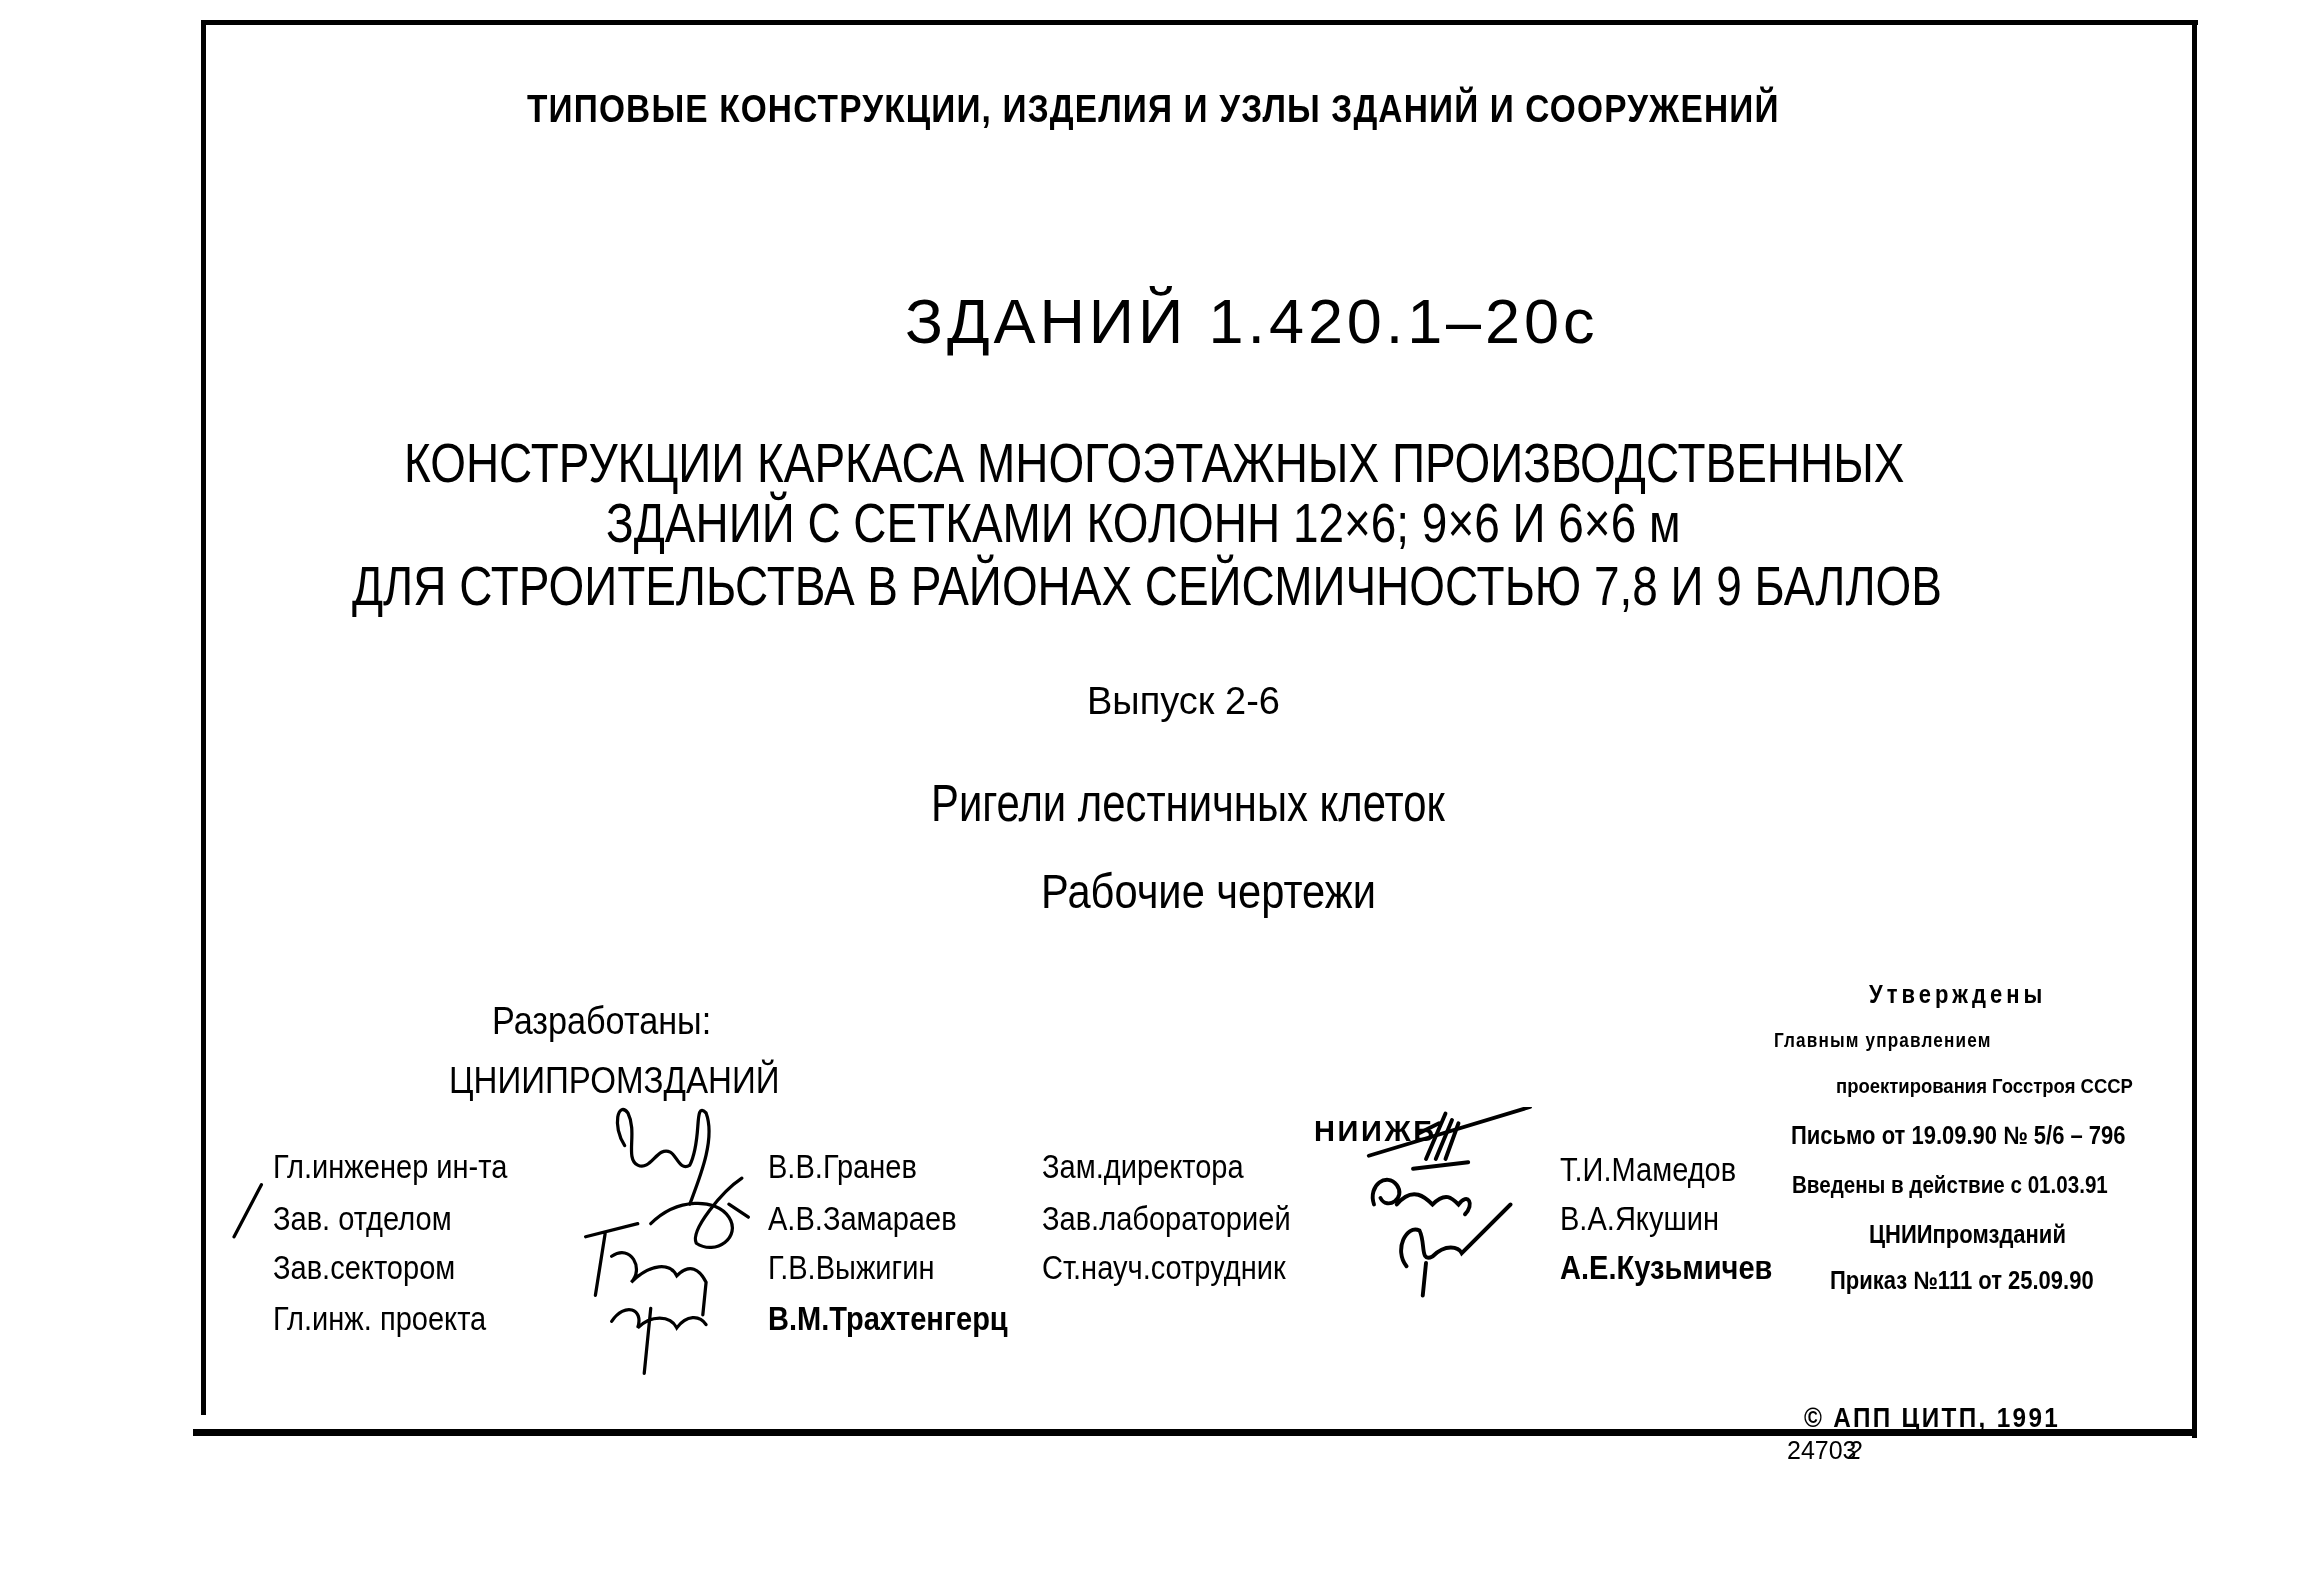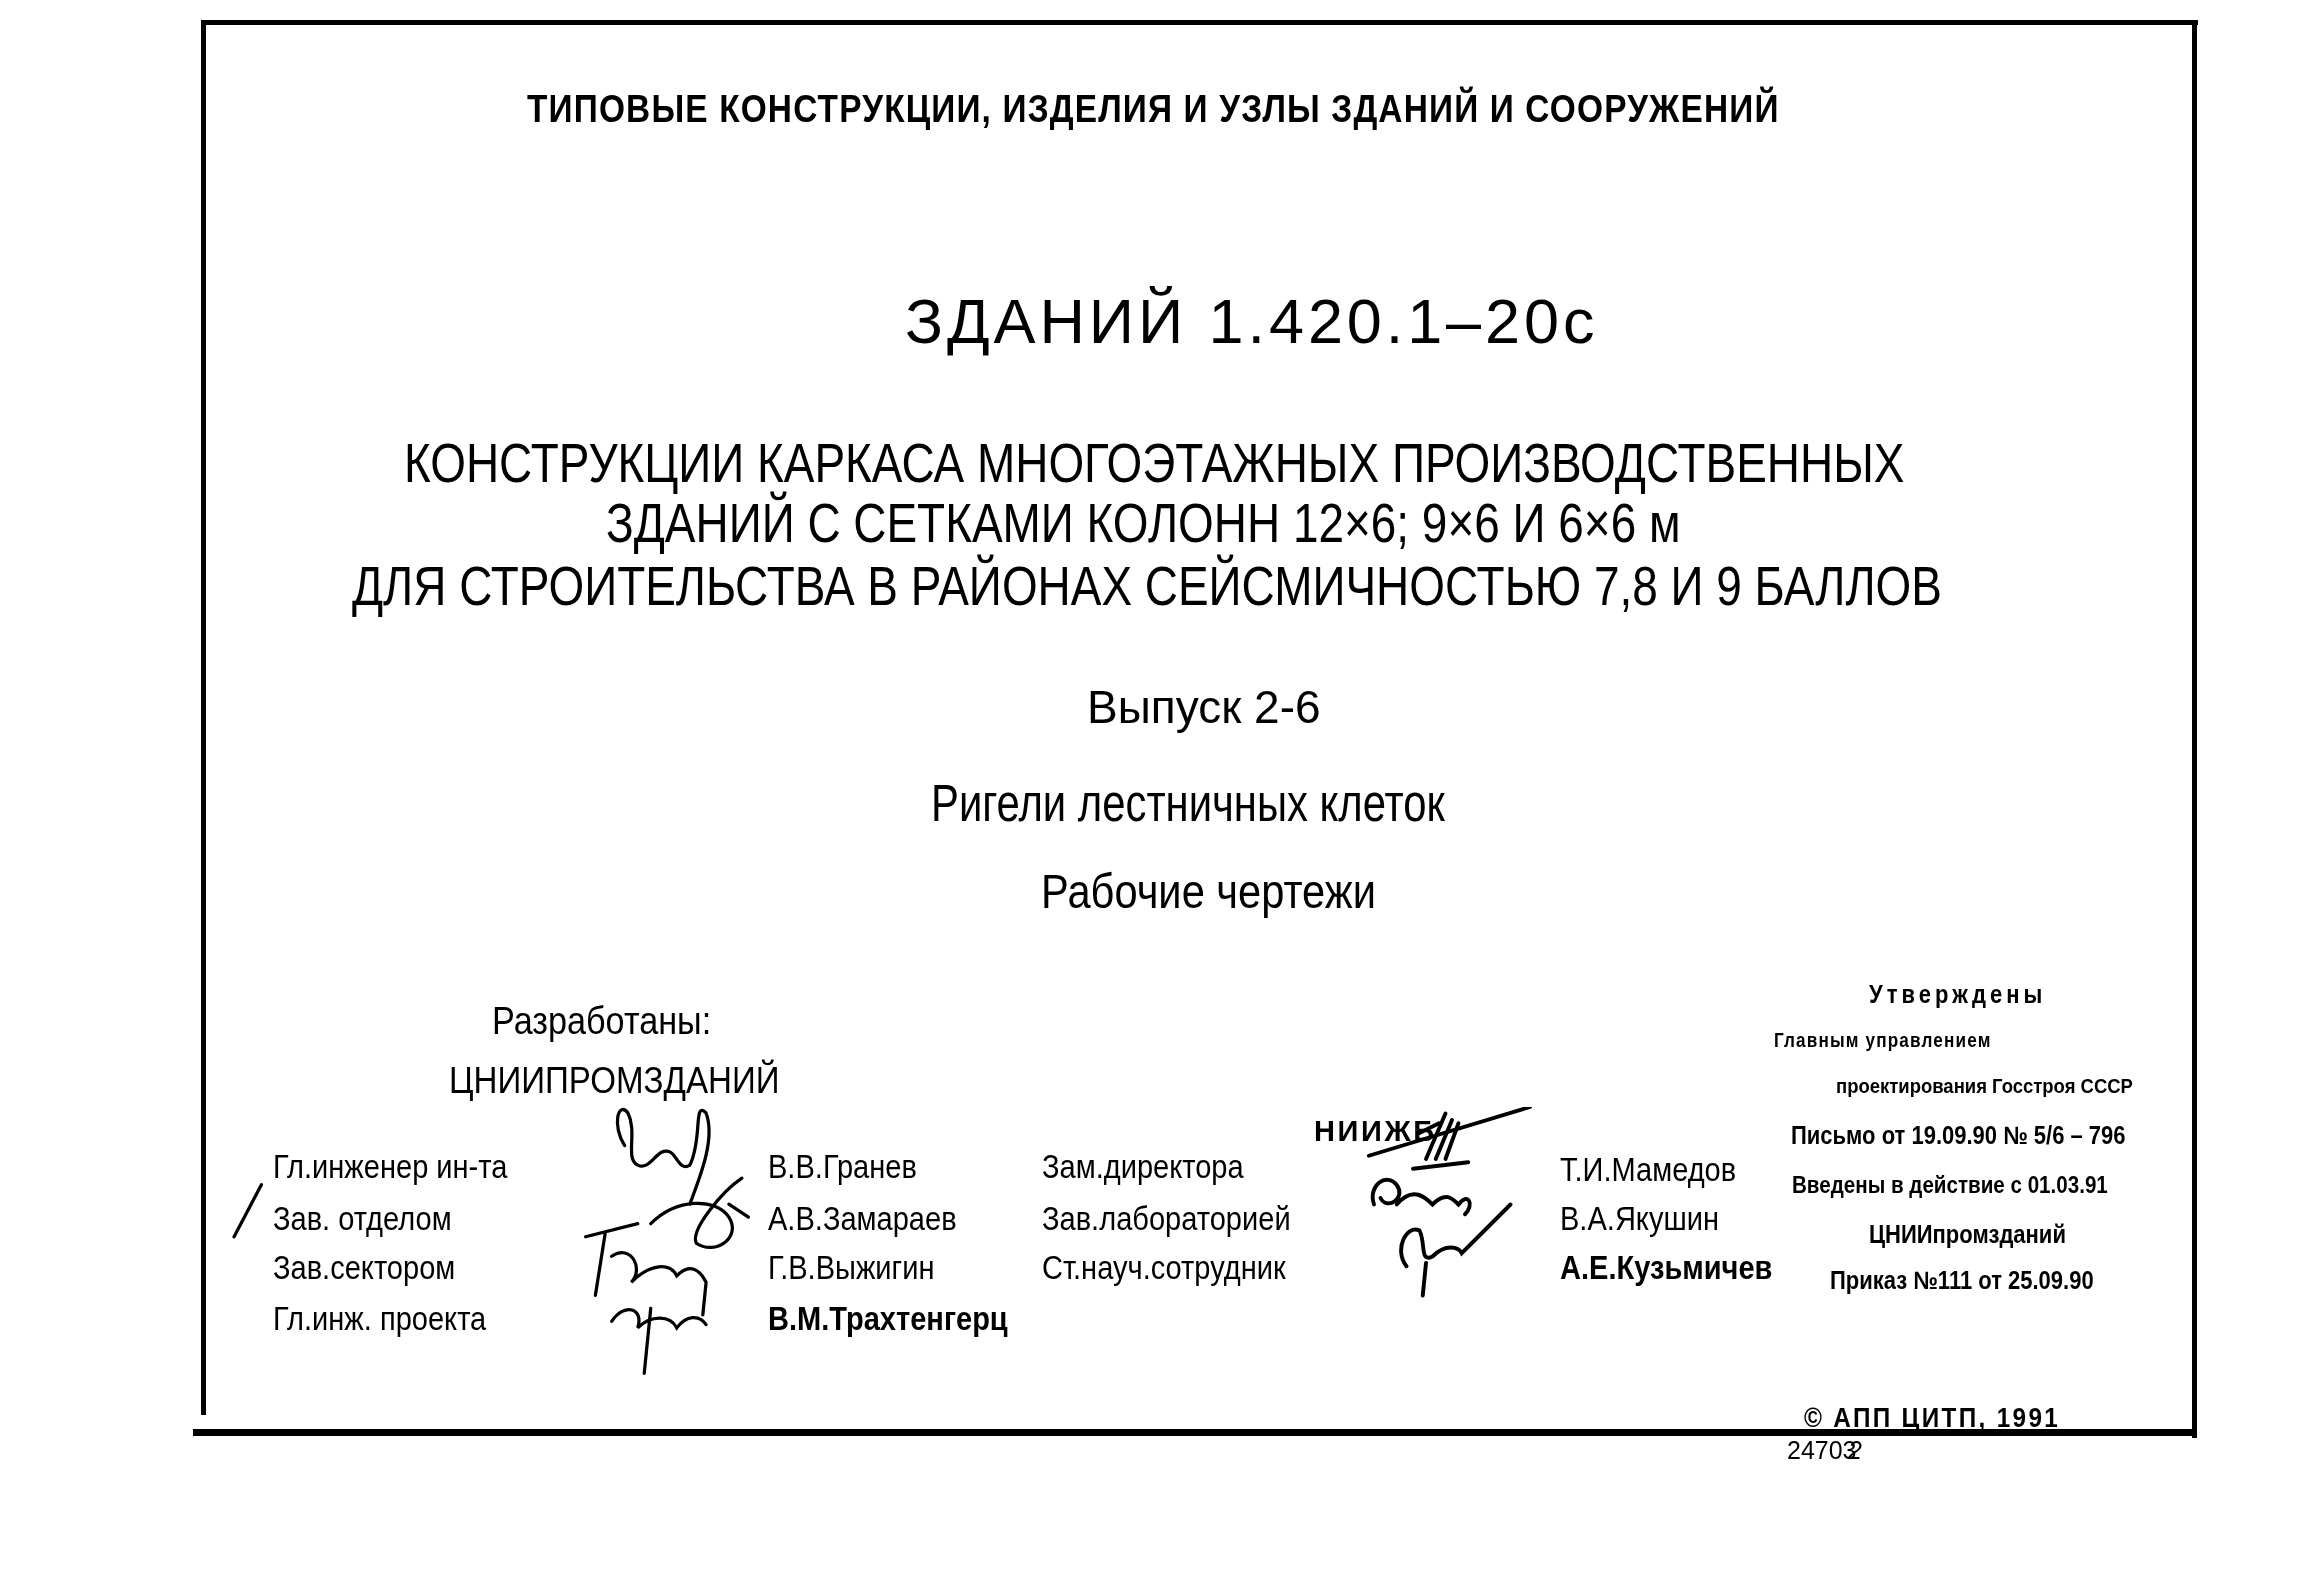--- a/index.html
+++ b/index.html
@@ -14,21 +14,21 @@
     .frame-bottom { position: absolute; left: 193px; top: 1429px; width: 2004px; height: 6.5px; background: #000; }
 
     .t { position: absolute; white-space: nowrap; transform-origin: left top; }
 
     .header-top { left: 527px; top: 88px; font-size: 38px; font-weight: bold; letter-spacing: 1.3px; transform: scaleX(0.88); }
     .series { left: 905px; top: 285px; font-size: 63px; letter-spacing: 3.9px; }
     .title-line { font-size: 56px; transform: scaleX(0.82); }
     .tl1 { left: 404px; top: 430px; }
     .tl2 { left: 606px; top: 490px; }
     .tl3 { left: 352px; top: 553px; }
-    .issue { left: 1087px; top: 680px; font-size: 46px; }
+    .issue { left: 1087px; top: 680px; font-size: 38px; }
     .subtitle { left: 931px; top: 774px; font-size: 51px; transform: scaleX(0.82); }
     .drawings { left: 1041px; top: 863px; font-size: 49px; transform: scaleX(0.85); }
 
     .dev-label { left: 492px; top: 1000px; font-size: 38px; transform: scaleX(0.9); }
     .org1 { left: 449px; top: 1060px; font-size: 36px; transform: scaleX(0.92); }
     .org2 { left: 1314px; top: 1067px; font-size: 29px; font-weight: bold; letter-spacing: 2.6px; margin-top: 48px; }
 
     .role, .name { font-size: 33px; transform: scaleX(0.88); }
     .role.r1 { left: 273px; top: 1148px; }
     .role.r2 { left: 273px; top: 1200px; }

